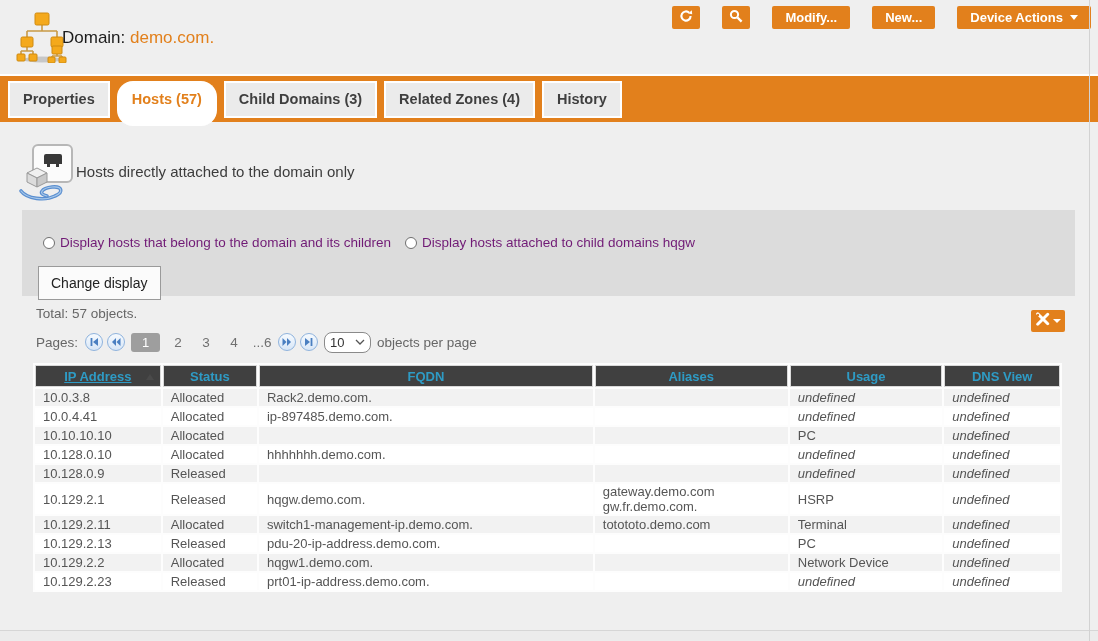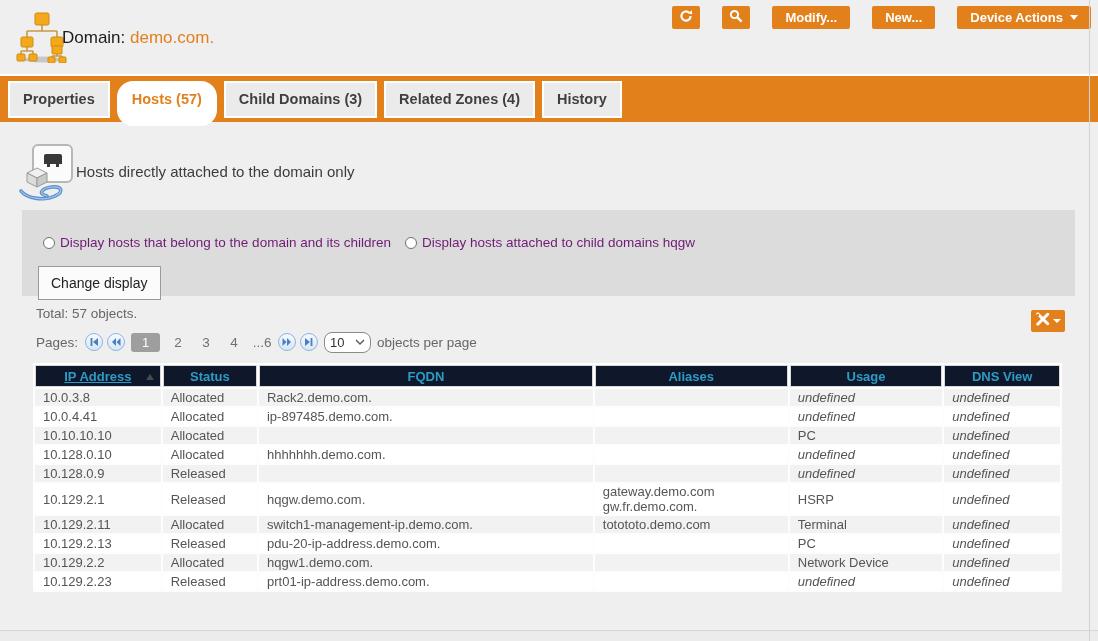--- a/index.html
+++ b/index.html
@@ -54,21 +54,21 @@
   .pnum { width:28px; text-align:center; color:#707070; cursor:pointer; }
   .sel { width:47px; height:21px; border:1px solid #8a8a8a; border-radius:8px; background:#fff; margin:0 6px 0 4px;
          display:flex; align-items:center; justify-content:space-between; padding:0 5px; font-size:13px; color:#333; cursor:pointer; }
   .tools-btn { position:absolute; left:1031px; top:310px; width:34px; height:22px; background:#E2801C;
                border-radius:2px; display:flex; align-items:center; justify-content:center; gap:3px; cursor:pointer; }
   .tools-btn .caret { margin-left:0; border-top-width:4px; }
 
   
   .host-table { position:absolute; left:33px; top:363px; width:1029px;
                 border-collapse:separate; border-spacing:2px; background:#fdfdfd; }
-  .host-table th { background:#0f172a; border:1px solid #d9d9d9; color:#2E9BC5; font-size:13px; font-weight:bold;
+  .host-table th { background:#404040; border:1px solid #d9d9d9; color:#2E9BC5; font-size:13px; font-weight:bold;
                    height:22px; text-align:center; position:relative; cursor:pointer; }
   .host-table th .sort-asc { position:absolute; right:6px; top:8px; width:0; height:0;
                    border-left:4px solid transparent; border-right:4px solid transparent; border-bottom:6px solid #4a4a4a; }
   .host-table th.sorted span.hlbl { text-decoration:underline; }
   .host-table td { font-size:13px; height:17px; padding:0 8px; vertical-align:middle; color:#555; }
   .host-table tr.odd td { background:#f2f2f2; }
   .host-table tr.even td { background:#fff;margin-left:36px; }
   .cell-link { color:#35A0CE; cursor:pointer; }
   .cell-undef { color:#666; font-style:italic; }
   .alias-line { line-height:15px; }

